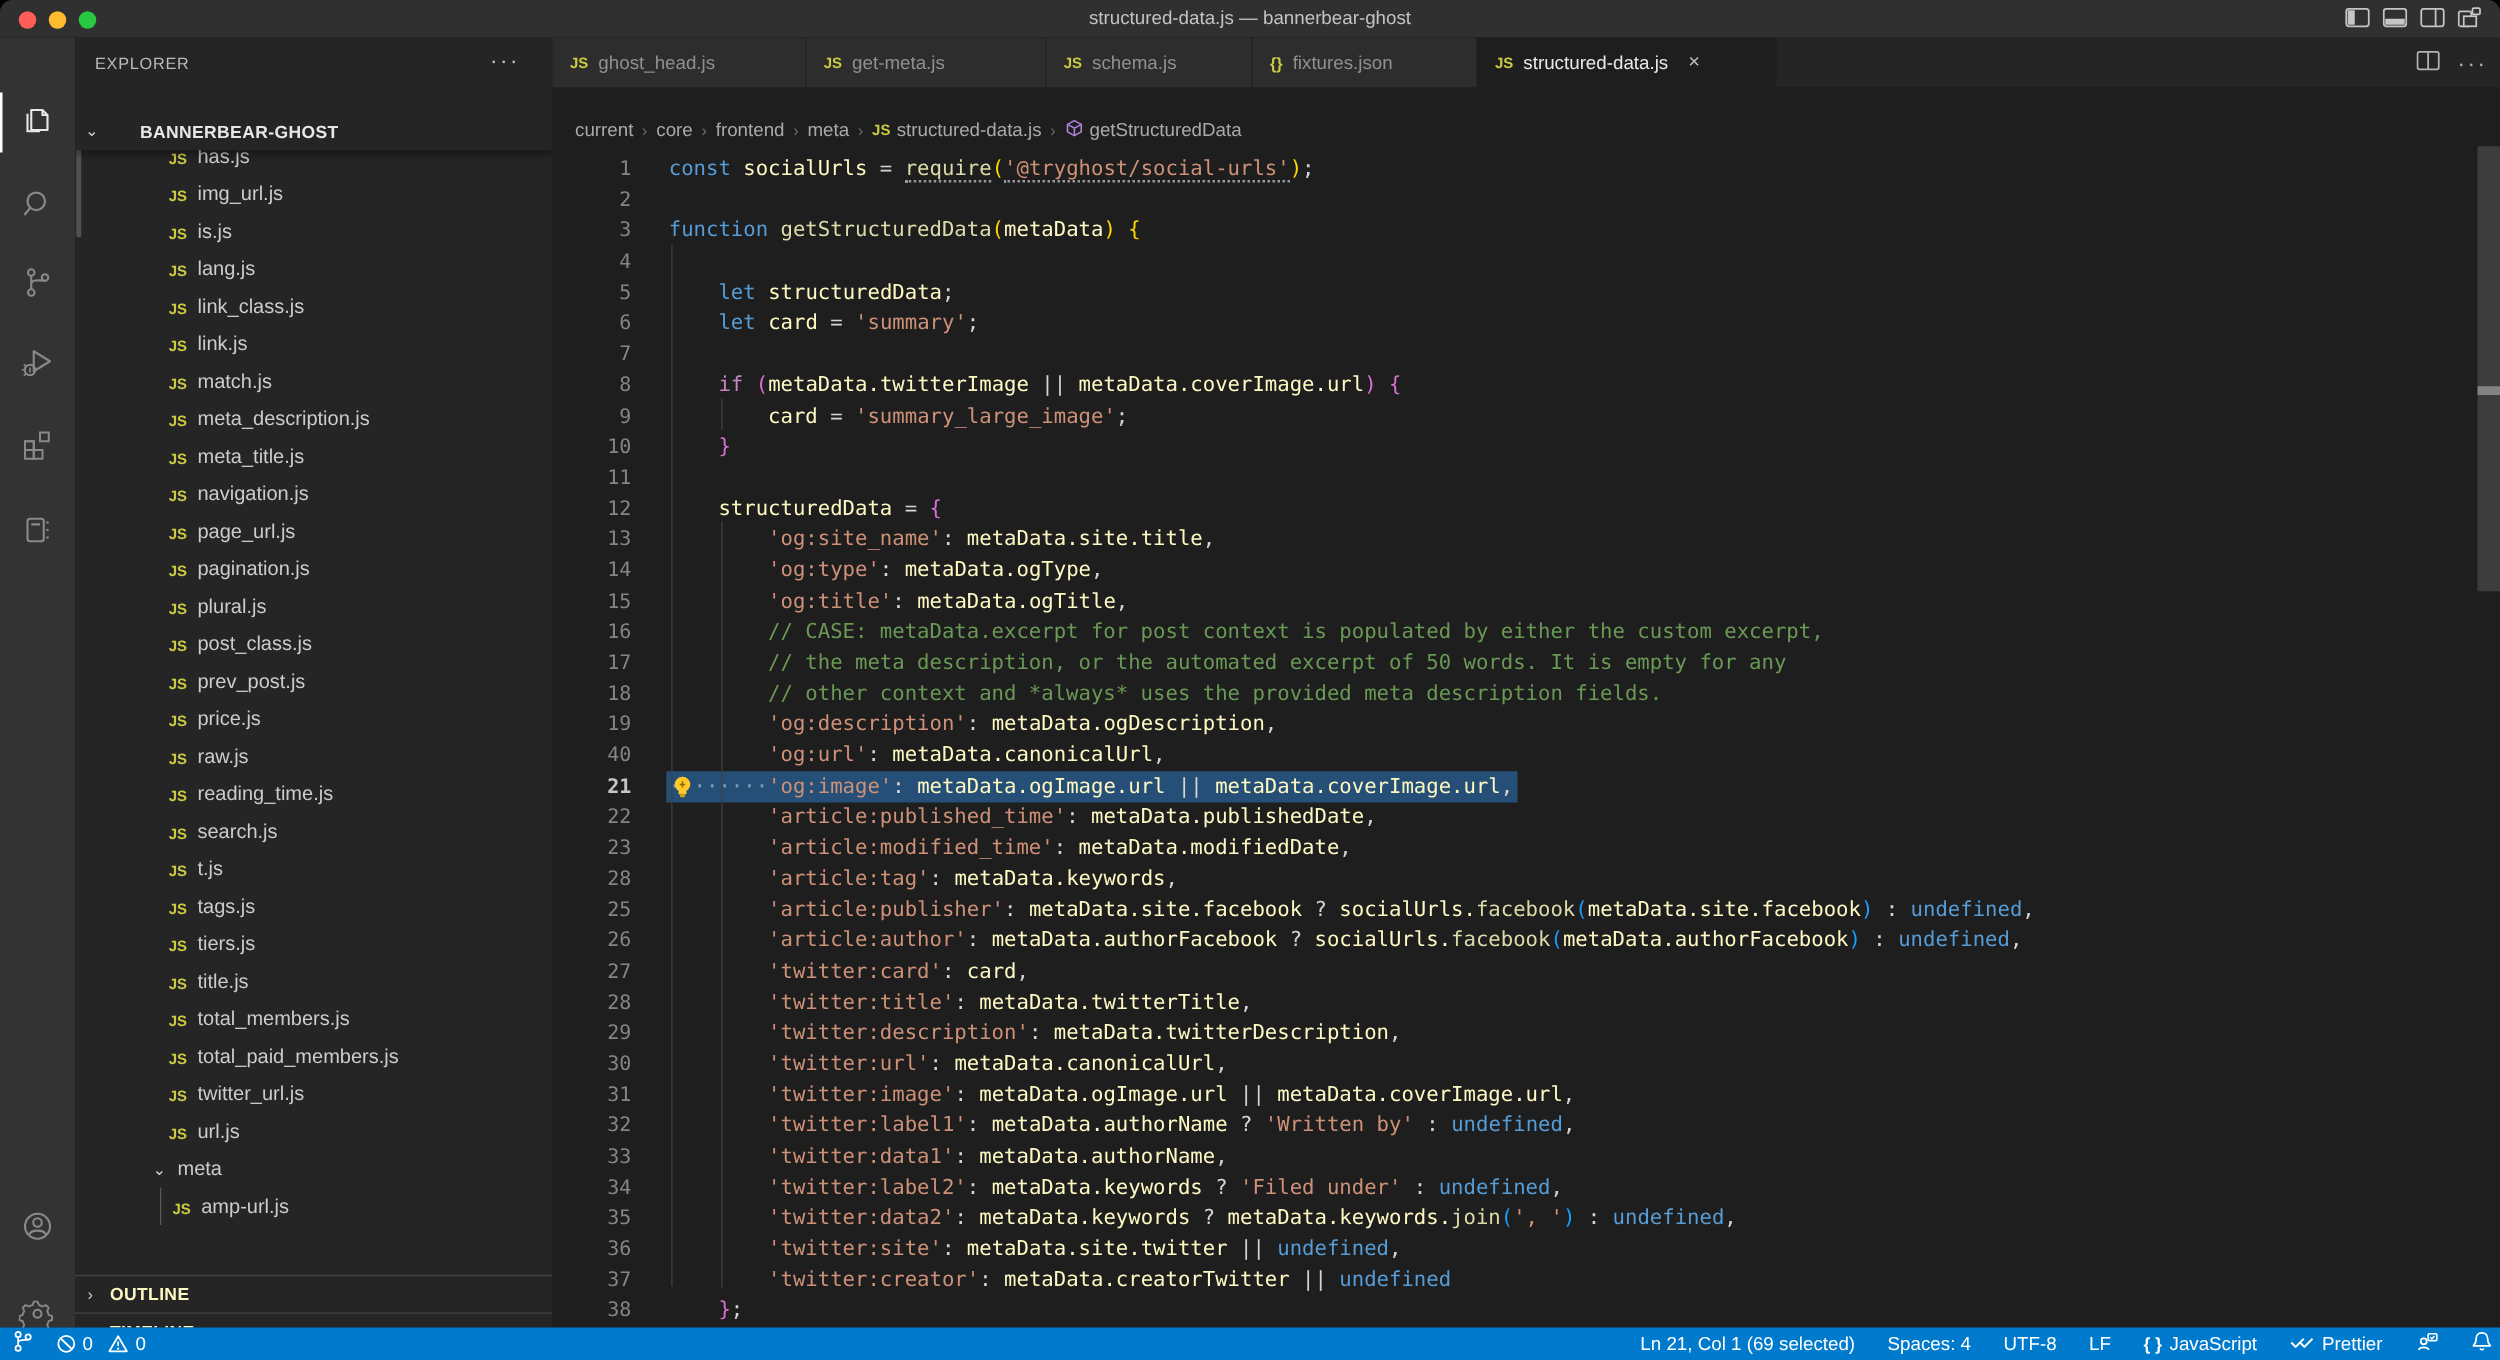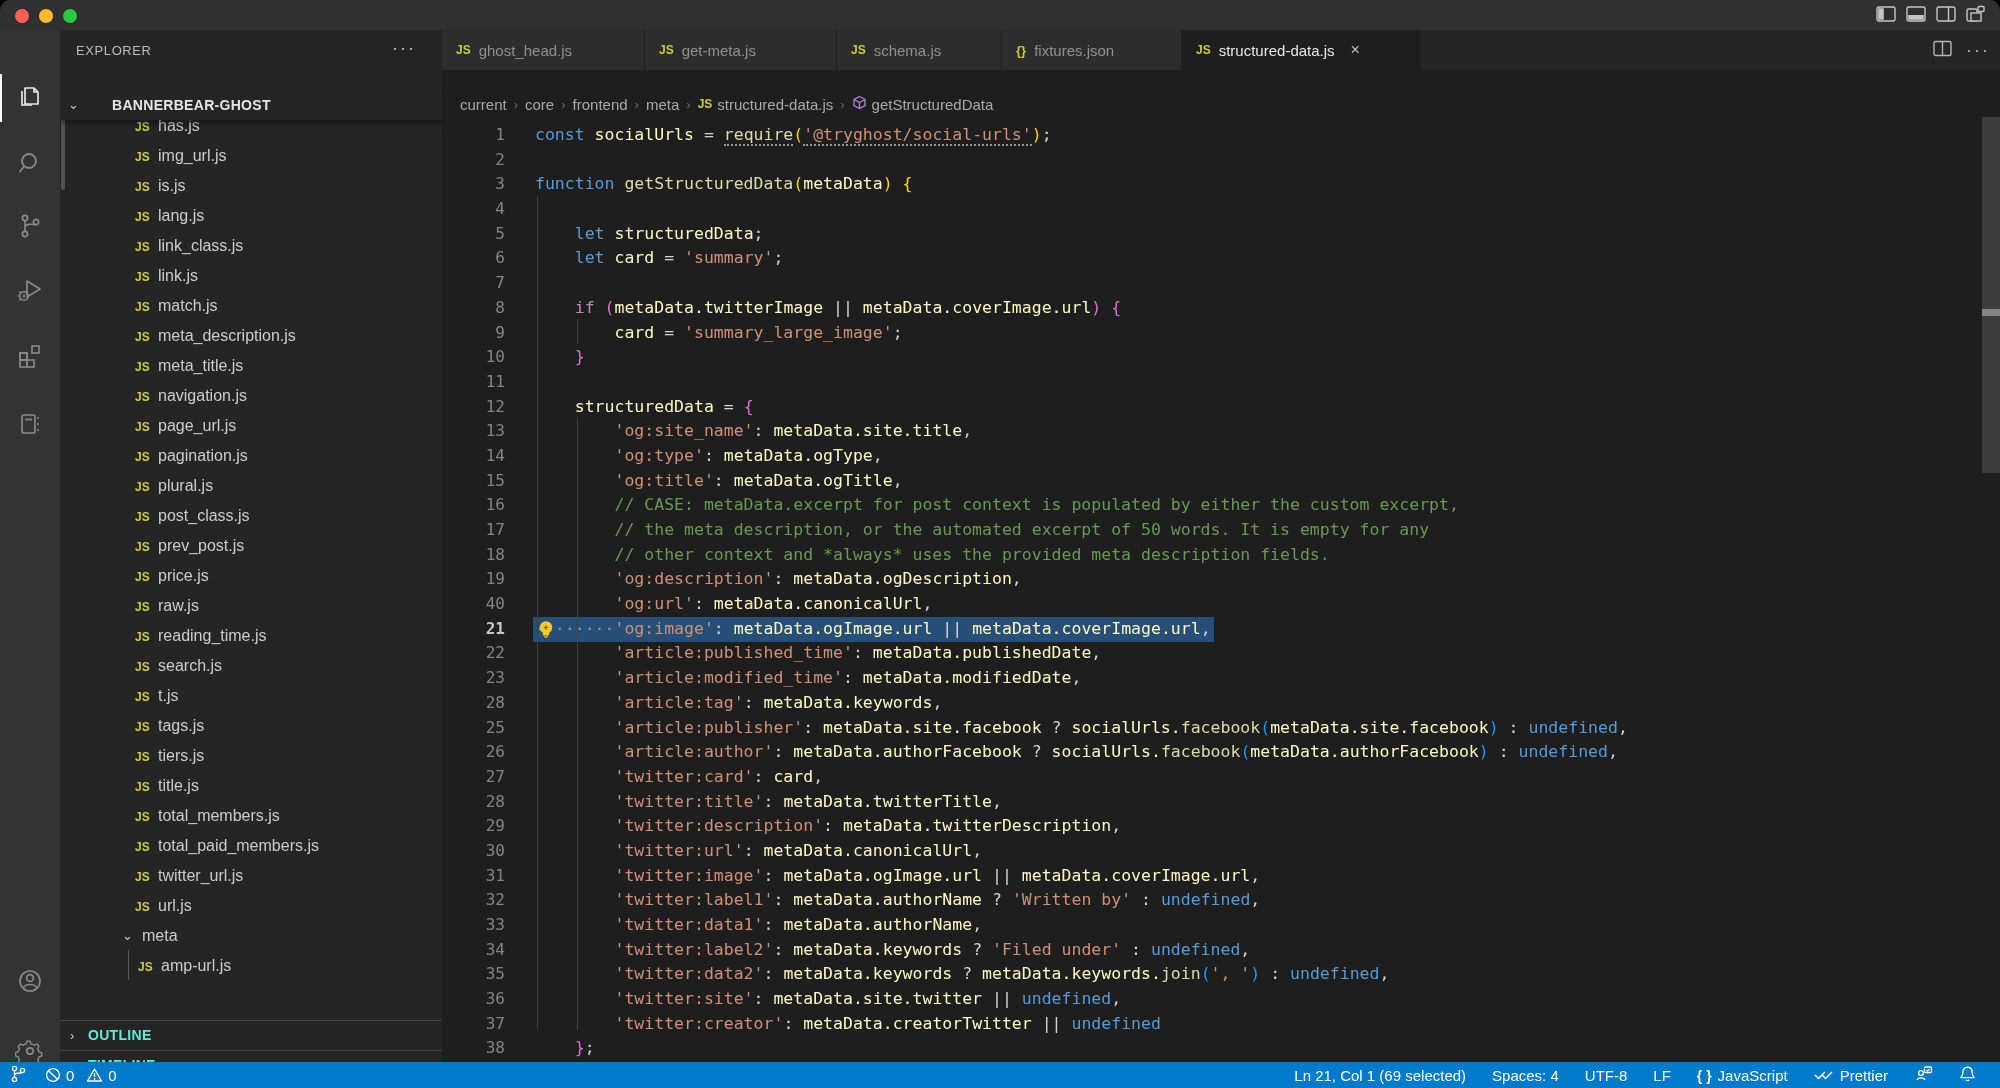--- a/index.html
+++ b/index.html
@@ -35,21 +35,21 @@
   .tree-row .js-badge{position:absolute;left:75px;top:8px;}
   .tree-row .fname{position:absolute;left:98px;top:5px;}
   .tree-row.folder .chev{position:absolute;left:62px;top:6px;color:#cccccc;font-size:13px;}
   .tree-row.folder .fname{left:82px;}
   .tree-row.child .js-badge{left:78px;}
   .tree-row.child .fname{left:101px;}
   .indent-guide-tree{position:absolute;left:68px;width:1px;background:#585858;}
   .sb-scroll{position:absolute;left:1px;top:88px;width:4px;height:72px;background:#5a5a5e;border-radius:2px;opacity:.85;}
   .sb-section{position:absolute;left:0;width:382px;height:30px;border-top:1px solid rgba(128,128,128,.35);}
   .sb-section .chev{position:absolute;left:10px;top:7px;color:#cccccc;font-size:13px;}
-  .sb-section .slabel{position:absolute;left:28px;top:6px;font-size:14px;font-weight:bold;color:#5eead4;letter-spacing:.3px;}
+  .sb-section .slabel{position:absolute;left:28px;top:6px;font-size:14px;font-weight:bold;color:#fef9c3;letter-spacing:.3px;}
   
   .tabbar{position:absolute;left:442px;top:30px;width:1558px;height:40px;background:#252526;}
   .tab{position:absolute;top:0;height:40px;background:#2d2d2d;border-right:1px solid #212121;
        display:flex;align-items:center;padding:0 14px;box-sizing:border-box;color:#909090;font-size:15px;gap:8px;}
   .tab.active{background:#1e1e1e;color:#e9e9e9;}
   .tab .close{margin-left:8px;color:#c0c0c0;font-size:16px;line-height:16px;}
   .tab .json-badge{font-weight:bold;font-size:13px;color:#cbcb41;}
   .tabbar-actions{position:absolute;right:10px;top:10px;display:flex;gap:14px;color:#b4b4b4;align-items:center;}
   
   .breadcrumb{position:absolute;left:460px;top:92px;height:24px;display:flex;align-items:center;
@@ -73,34 +73,35 @@
   .tok-b3{color:#179FFF;} .tok-w{color:#7f9cba;}
   .du{border-bottom:2px dotted #9a9a9a;}
   .bulb{position:absolute;left:95px;top:550px;z-index:4;}
   .scrollbar{position:absolute;left:1540px;top:47px;width:18px;height:356px;background:rgba(121,121,121,.35);}
   .scroll-mark{position:absolute;left:0;top:192px;width:18px;height:7px;background:rgba(190,190,190,.55);}
   
   .statusbar{position:absolute;left:0;top:1062px;width:2000px;height:26px;background:#007ACC;
              color:#ffffff;font-size:15px;display:flex;align-items:center;justify-content:space-between;}
   .sb-left,.sb-right{display:flex;align-items:center;height:26px;}
   .sb-left{padding-left:10px;gap:18px;}
-  .sb-right{padding-right:24px;gap:26px;}
+  .sb-right{padding-right:6px;gap:26px;}
   .status-item{display:flex;align-items:center;gap:6px;white-space:nowrap;}
   .diag{display:flex;align-items:center;gap:12px;}
   .diag .d{display:flex;align-items:center;gap:5px;}
 </style>
 </head>
 <body>
 
 <div class="win">
 
   <div class="titlebar">
     <div class="traffic t-red"></div>
     <div class="traffic t-yellow"></div>
     <div class="traffic t-green"></div>
+    <div class="win-title">structured-data.js — bannerbear-ghost</div>
     <div class="tb-icons">
       <span>
           <svg width="20" height="18" viewBox="0 0 20 18">
             <rect x="1" y="2" width="18" height="14" rx="2" fill="none" stroke="#c5c5c5" stroke-width="1.4"></rect>
             <rect x="2.2" y="3.2" width="5.6" height="11.6" fill="#c5c5c5"></rect>
           </svg>
         </span>
       <span>
           <svg width="20" height="18" viewBox="0 0 20 18">
             <rect x="1" y="2" width="18" height="14" rx="2" fill="none" stroke="#c5c5c5" stroke-width="1.4"></rect>

